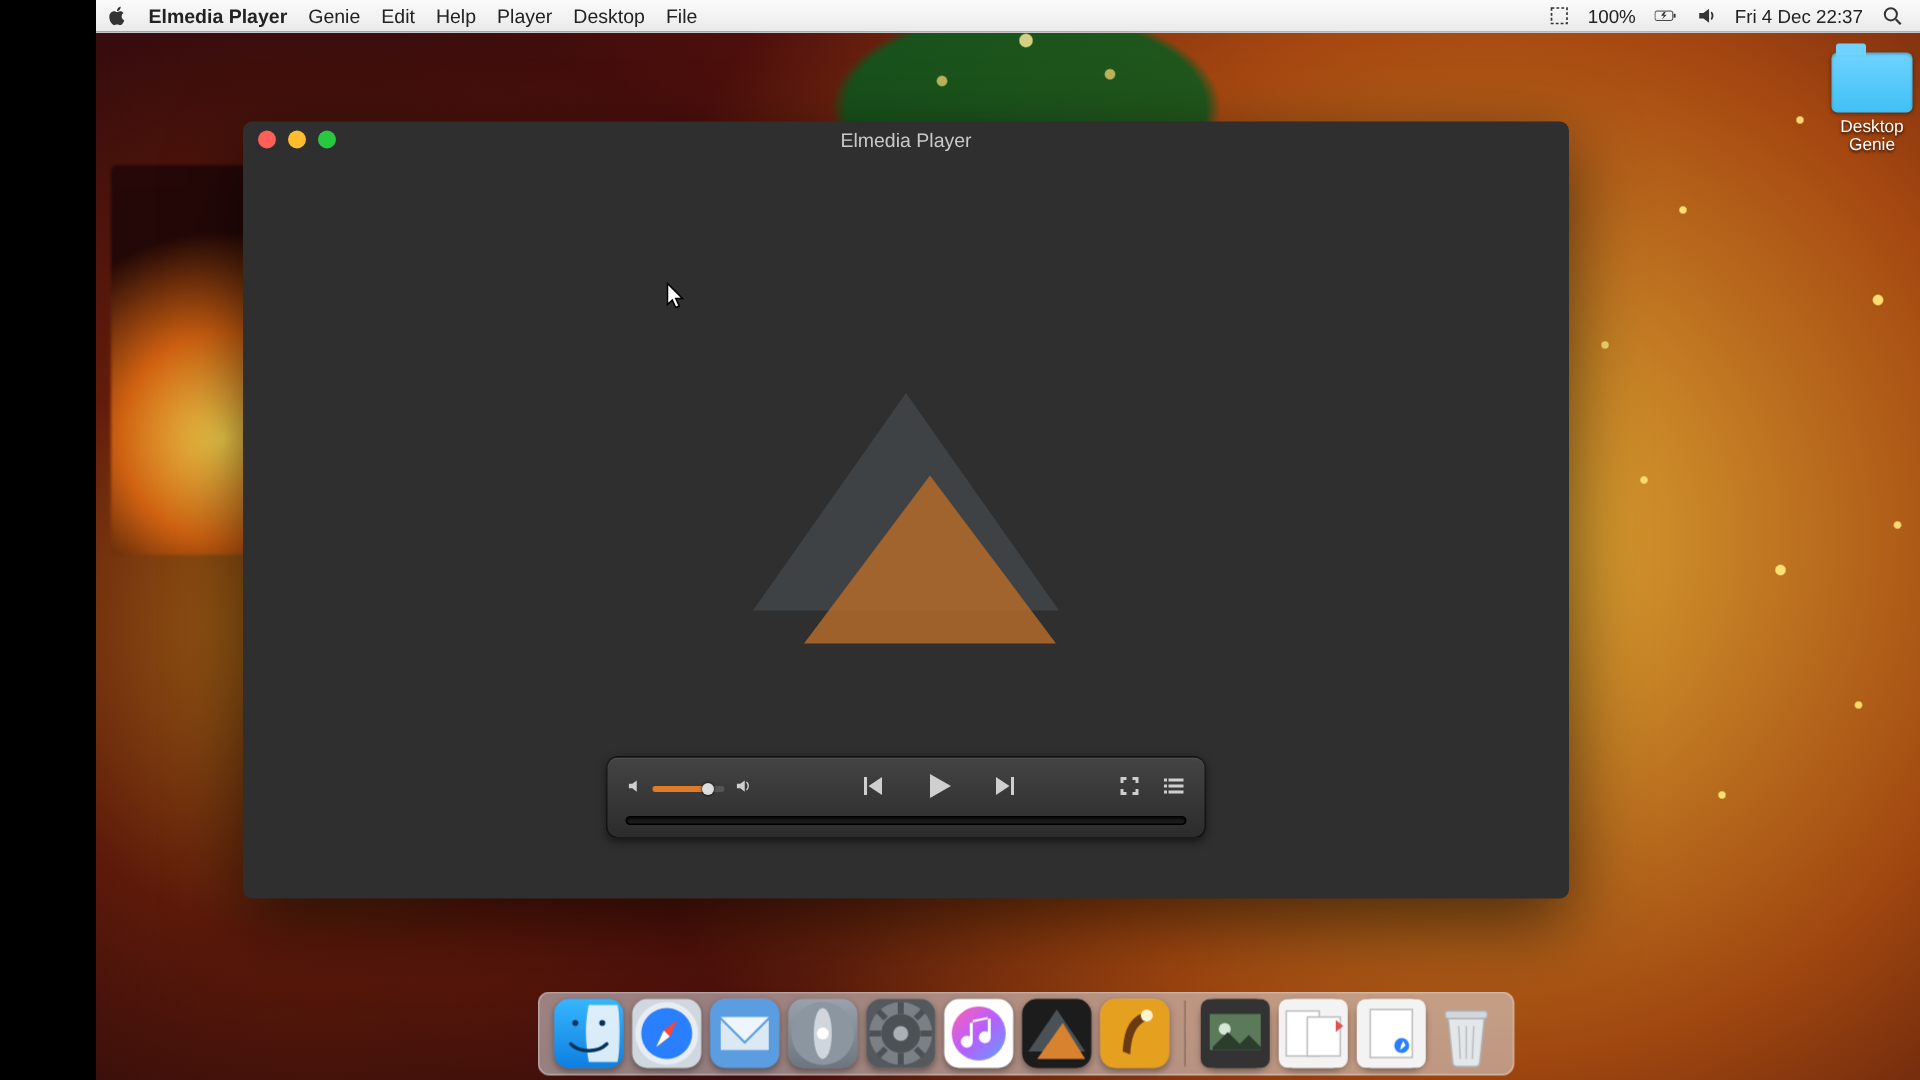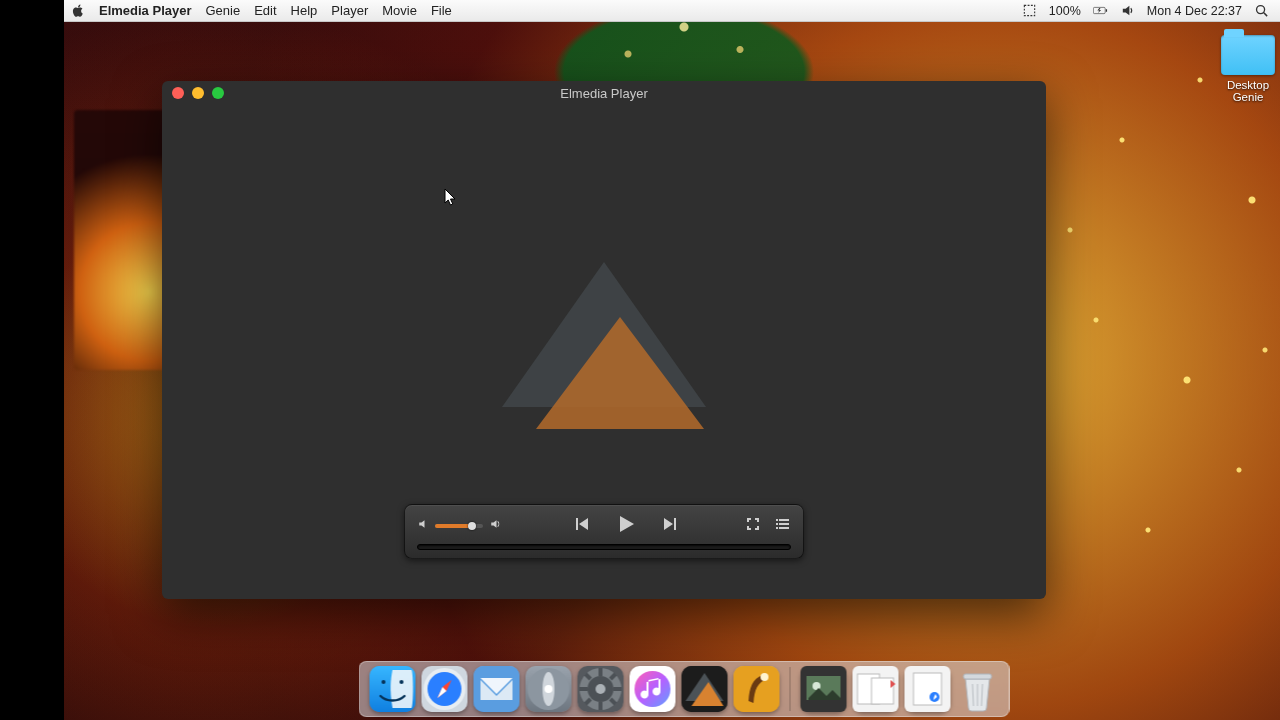--- a/index.html
+++ b/index.html
@@ -148,21 +148,21 @@
     <span class="apple menu-item">
       <svg viewBox="0 0 16 16">
           <path fill="#333" d="M11.2 8.5c0-1.8 1.5-2.7 1.6-2.7-0.9-1.3-2.2-1.5-2.7-1.5-1.1-.1-2.2.7-2.8.7s-1.5-.7-2.5-.6c-1.3 0-2.5.8-3.1 1.9-1.3 2.3-.3 5.7.9 7.5.6.9 1.4 1.9 2.4 1.9 1 0 1.3-.6 2.5-.6s1.5.6 2.5.6 1.7-.9 2.3-1.8c.7-1 1-2 1-2.1-.1 0-2.1-.8-2.1-3.3zM9.6 3c.5-.6.9-1.5.8-2.4-.8 0-1.7.5-2.2 1.2-.5.6-.9 1.5-.8 2.4.9 0 1.7-.5 2.2-1.2z"></path>
         </svg>
     </span>
     <span class="app-name menu-item">Elmedia Player</span>
     <span class="menu-item">Genie</span>
     <span class="menu-item">Edit</span>
     <span class="menu-item">Help</span>
     <span class="menu-item">Player</span>
-    <span class="menu-item">Movie</span>
+    <span class="menu-item">Desktop</span>
     <span class="menu-item">File</span>
     <span class="spacer"></span>
     <span class="status">
       <span class="status-item">
         <svg viewBox="0 0 16 16">
             <rect x="2.5" y="2.5" width="11" height="11" fill="none" stroke="#333" stroke-width="1.2" stroke-dasharray="2 1.5"></rect>
           </svg>
       </span>
       <span class="status-item">100%</span>
       <span class="status-item">
@@ -170,21 +170,21 @@
             <rect x="0.5" y="1" width="19" height="10" rx="2" fill="none" stroke="#333" stroke-width="1"></rect>
             <rect x="20.5" y="4" width="2" height="4" fill="#333"></rect>
             <path d="M10 2l-3 4h3l-2 4 5-5h-3l2-3z" fill="#333"></path>
           </svg>
       </span>
       <span class="status-item">
         <svg viewBox="0 0 16 16">
             <path fill="#333" d="M3 6v4h3l4 3V3L6 6H3zm9-1a5 5 0 010 6l-.9-.9a3.7 3.7 0 000-4.2z"></path>
           </svg>
       </span>
-      <span class="status-item">Mon 4 Dec  22:37</span>
+      <span class="status-item">Fri 4 Dec  22:37</span>
       <span class="status-item">
         <svg viewBox="0 0 16 16">
             <circle cx="7" cy="7" r="4.3" fill="none" stroke="#333" stroke-width="1.4"></circle>
             <line x1="10.5" y1="10.5" x2="14" y2="14" stroke="#333" stroke-width="1.6"></line>
           </svg>
       </span>
       <span class="status-item">
         <svg viewBox="0 0 16 16">
             <path stroke="#333" stroke-width="1.4" fill="none" d="M3 4h10M3 8h10M3 12h10"></path>
           </svg>

